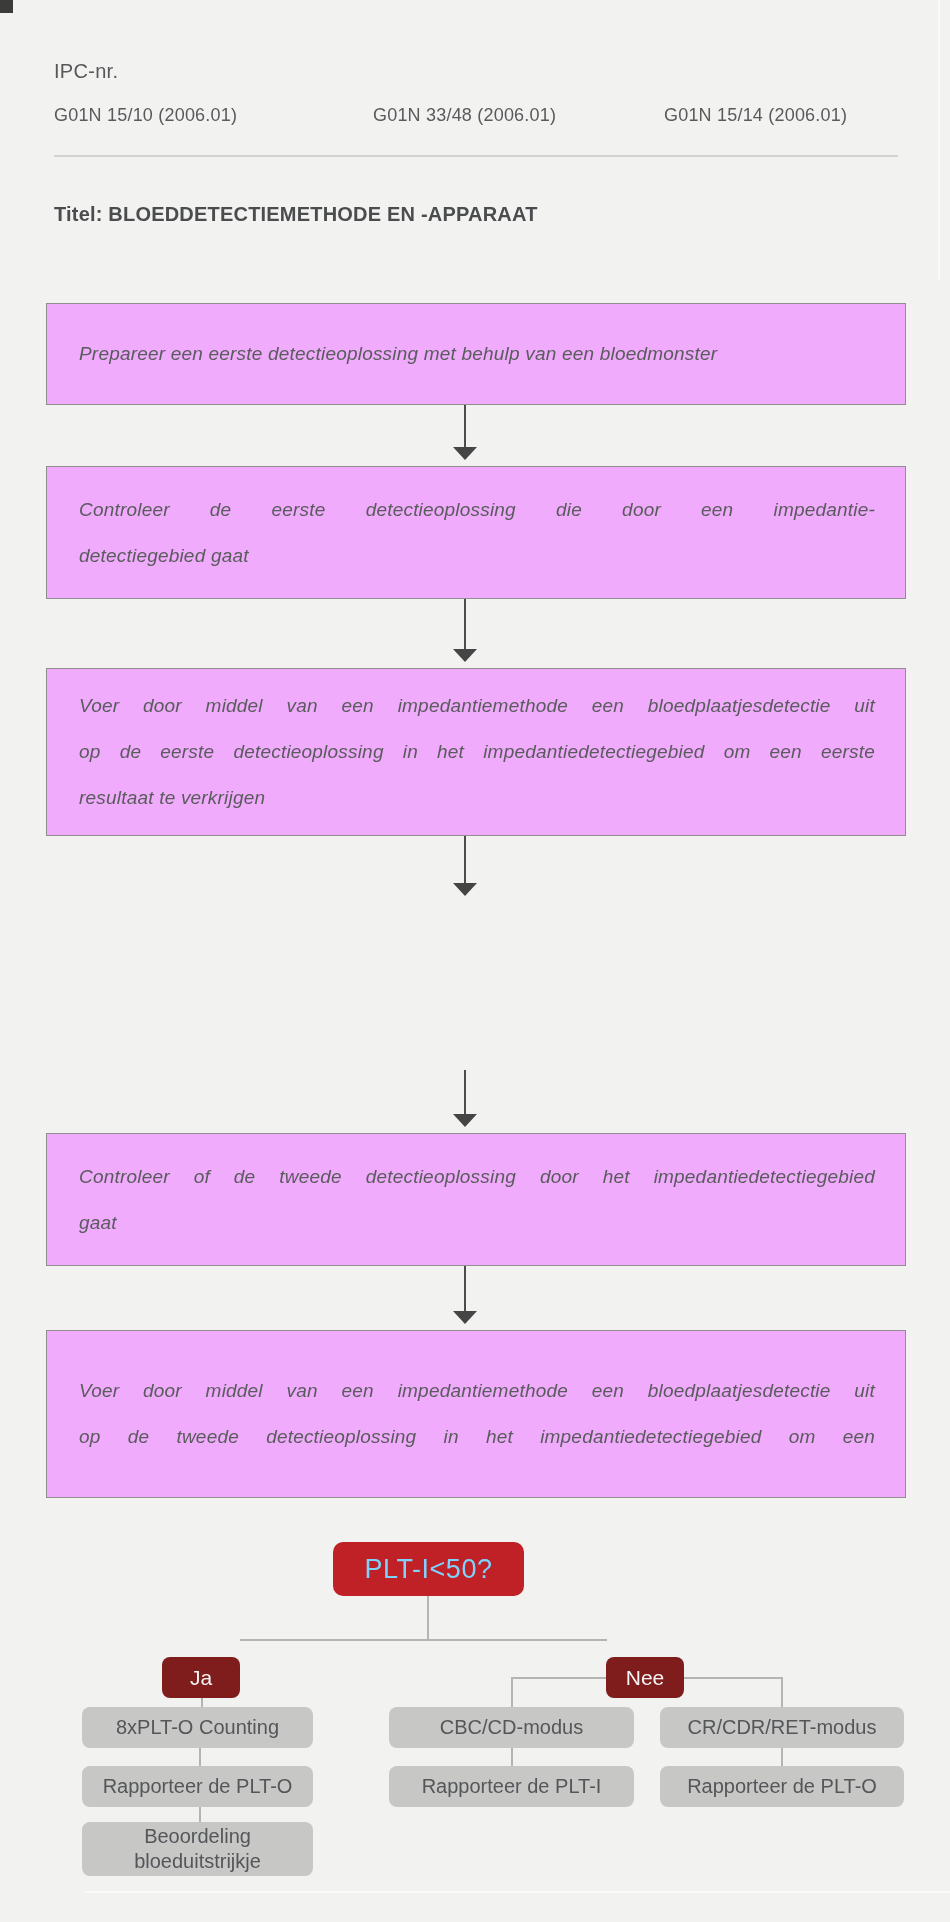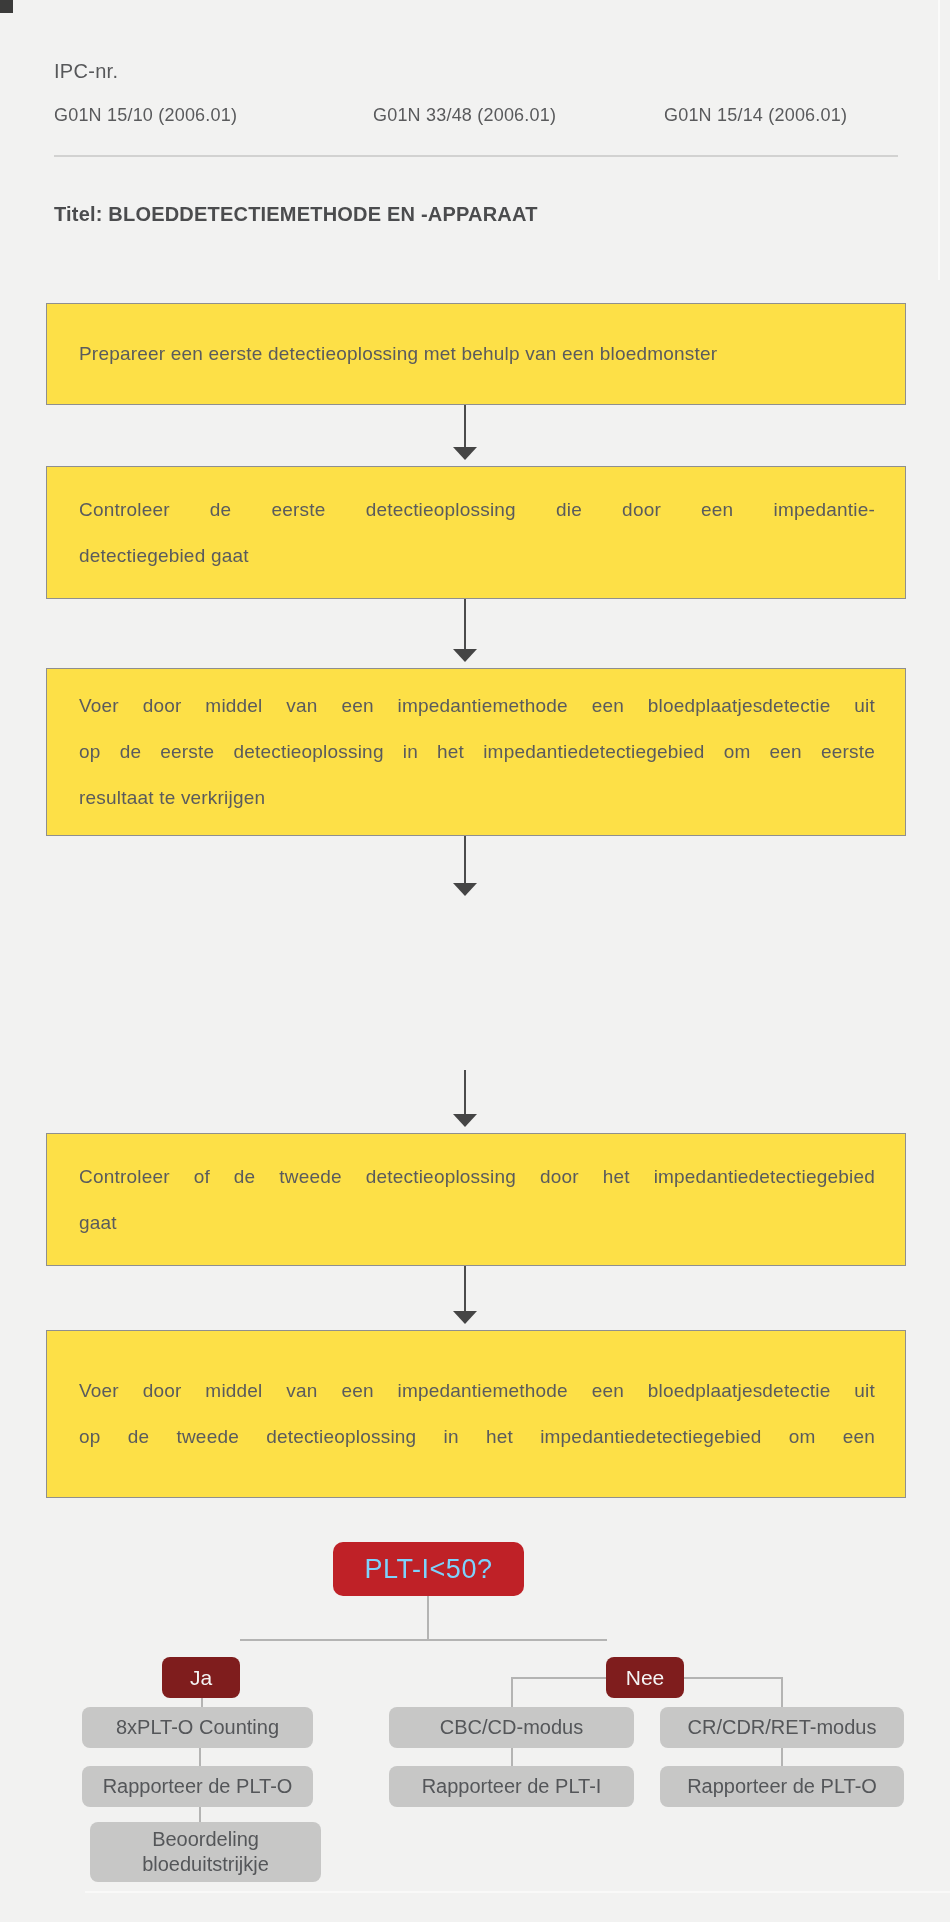--- a/index.html
+++ b/index.html
@@ -18,23 +18,23 @@
   .ipc-label{position:absolute;left:54px;top:60px;font-size:20px;color:#57585a;letter-spacing:.3px;}
   .ipc-code{position:absolute;top:105px;font-size:18px;color:#595a5c;letter-spacing:.2px;}
   .ipc-code.c1{left:54px;}
   .ipc-code.c2{left:373px;}
   .ipc-code.c3{left:664px;}
   .divider{position:absolute;left:54px;top:155px;width:844px;height:2px;background:#d2d2d1;}
   .doc-title{position:absolute;left:54px;top:203px;font-size:20px;font-weight:bold;color:#4b4c4e;letter-spacing:.2px;}
 
   .flow-box{
     position:absolute;left:46px;width:860px;
-    border:1px solid #8f8f8f;background:#fde047;
+    border:1px solid #8f8f8f;background:#f0abfc;
     box-sizing:border-box;
-    display:flex;align-items:center;
+    display:flex;align-items:center;font-style:italic;
   }
   .flow-text{width:100%;padding:0 30px 0 32px;}
   .flow-line{
     font-size:19px;line-height:46px;color:#5a5b5d;
     letter-spacing:.2px;
     text-align:justify;text-align-last:justify;
     white-space:nowrap;
   }
   .flow-line.last{text-align:left;text-align-last:left;white-space:normal;}
 
@@ -125,21 +125,21 @@
   <div class="conn" style="left:781px;top:1748px;width:2px;height:18px;"></div>
   <div class="conn" style="left:199px;top:1807px;width:2px;height:15px;"></div>
 
   <div class="node red" style="left:333px;top:1542px;width:191px;height:54px;">PLT-I&lt;50?</div>
 
   <div class="node dark" style="left:162px;top:1620px;width:78px;height:41px;">Ja</div>
   <div class="node dark" style="left:606px;top:1620px;width:78px;height:41px;">Nee</div>
 
   <div class="node gray" style="left:82px;top:1707px;width:231px;height:41px;">8xPLT-O Counting</div>
   <div class="node gray" style="left:82px;top:1766px;width:231px;height:41px;">Rapporteer de PLT-O</div>
-  <div class="node gray" style="left:90px;top:1822px;width:231px;height:60px;padding:13px 26px;">Beoordeling bloeduitstrijkje</div>
+  <div class="node gray" style="left:82px;top:1822px;width:231px;height:54px;padding:13px 26px;">Beoordeling bloeduitstrijkje</div>
 
   <div class="node gray" style="left:389px;top:1707px;width:245px;height:41px;">CBC/CD-modus</div>
   <div class="node gray" style="left:389px;top:1766px;width:245px;height:41px;">Rapporteer de PLT-I</div>
 
   <div class="node gray" style="left:660px;top:1707px;width:244px;height:41px;">CR/CDR/RET-modus</div>
   <div class="node gray" style="left:660px;top:1766px;width:244px;height:41px;">Rapporteer de PLT-O</div>
 
 </div>
 
 </body></html>

